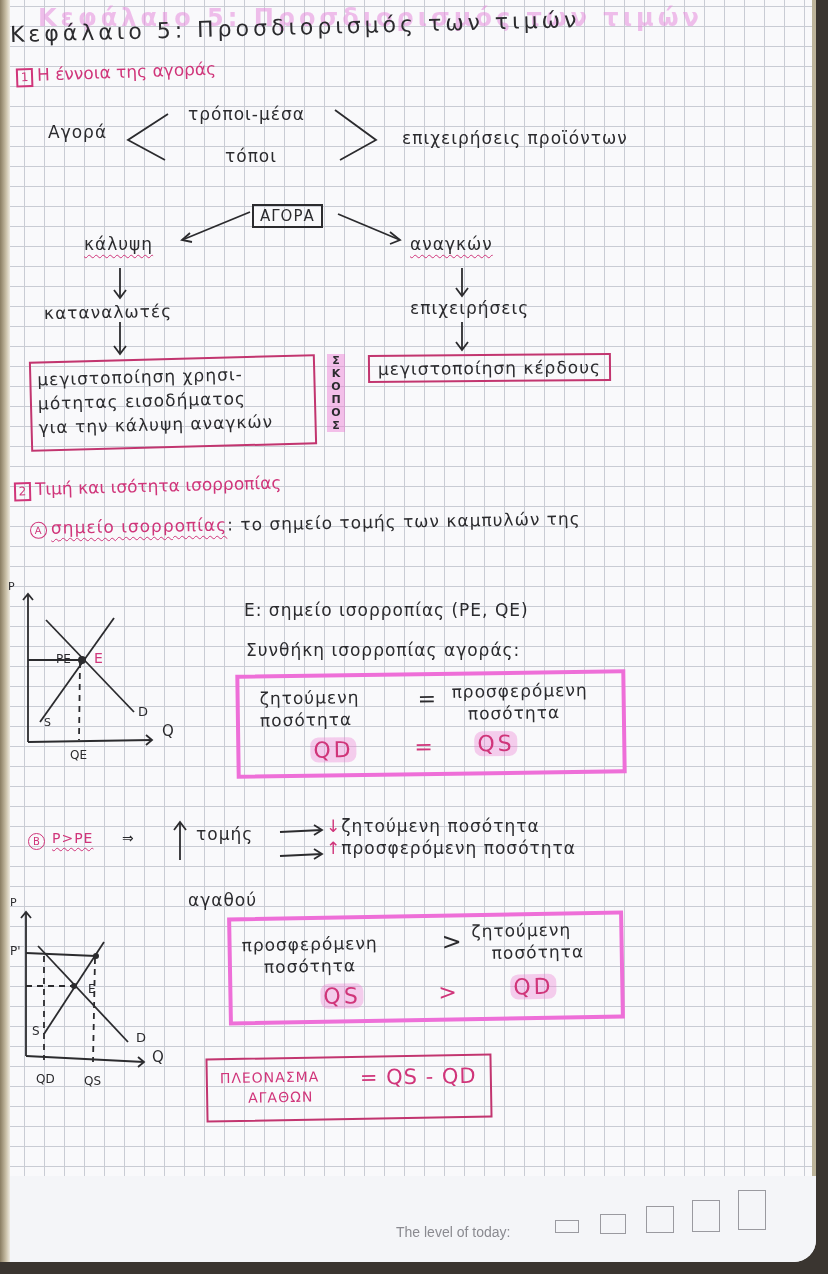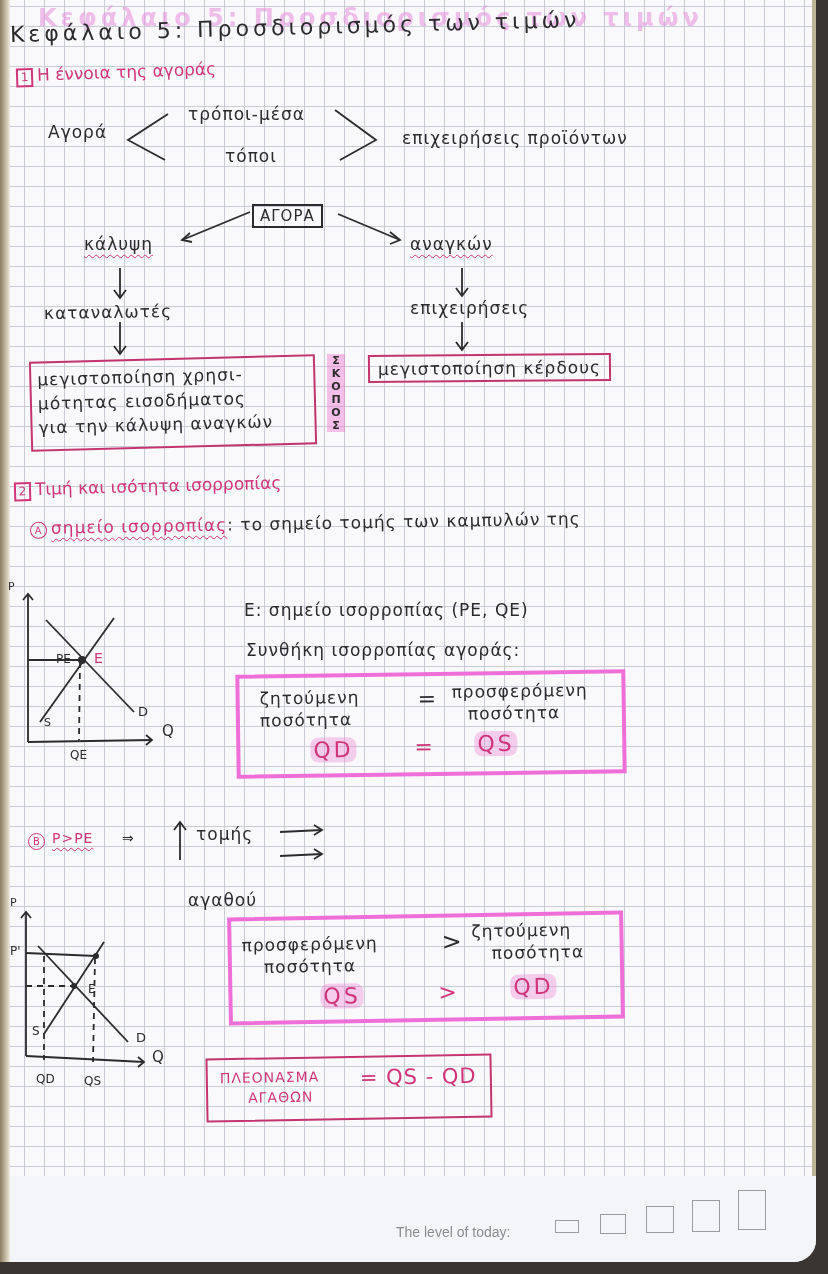--- a/index.html
+++ b/index.html
@@ -157,20 +157,26 @@
     <div class="bigQ" style="position:absolute;left:70px;top:60px;"><span class="glow">QD</span></div>
     <div class="bigQ" style="position:absolute;left:174px;top:58px;">=</div>
     <div class="bigQ" style="position:absolute;left:234px;top:56px;"><span class="glow">QS</span></div>
   </div>
 
   <div class="abs" style="left:28px;top:830px;"><span class="circ">B</span></div>
   <div class="abs t pink wavy" style="left:52px;top:830px;font-size:14px;">P&gt;PE</div>
   <div class="abs" style="left:122px;top:830px;font-size:14px;">⇒</div>
   <div class="abs t" style="left:196px;top:824px;">τομής</div>
   <div class="abs t" style="left:188px;top:890px;">αγαθού</div>
+  <div class="abs t" style="left:326px;top:816px;">
+    <span class="pink">↓</span><span>ζητούμενη ποσότητα</span>
+  </div>
+  <div class="abs t" style="left:326px;top:838px;">
+    <span class="pink">↑</span><span>προσφερόμενη ποσότητα</span>
+  </div>
 
   <div class="abs" style="left:10px;top:896px;font-size:11px;">P</div>
   <div class="abs" style="left:10px;top:944px;font-size:12px;">P'</div>
   <div class="abs" style="left:88px;top:982px;font-size:12px;">E</div>
   <div class="abs" style="left:32px;top:1024px;font-size:12px;">S</div>
   <div class="abs" style="left:136px;top:1030px;font-size:13px;">D</div>
   <div class="abs" style="left:152px;top:1048px;font-size:15px;">Q</div>
   <div class="abs" style="left:36px;top:1072px;font-size:12px;">QD</div>
   <div class="abs" style="left:84px;top:1074px;font-size:12px;">QS</div>
 

